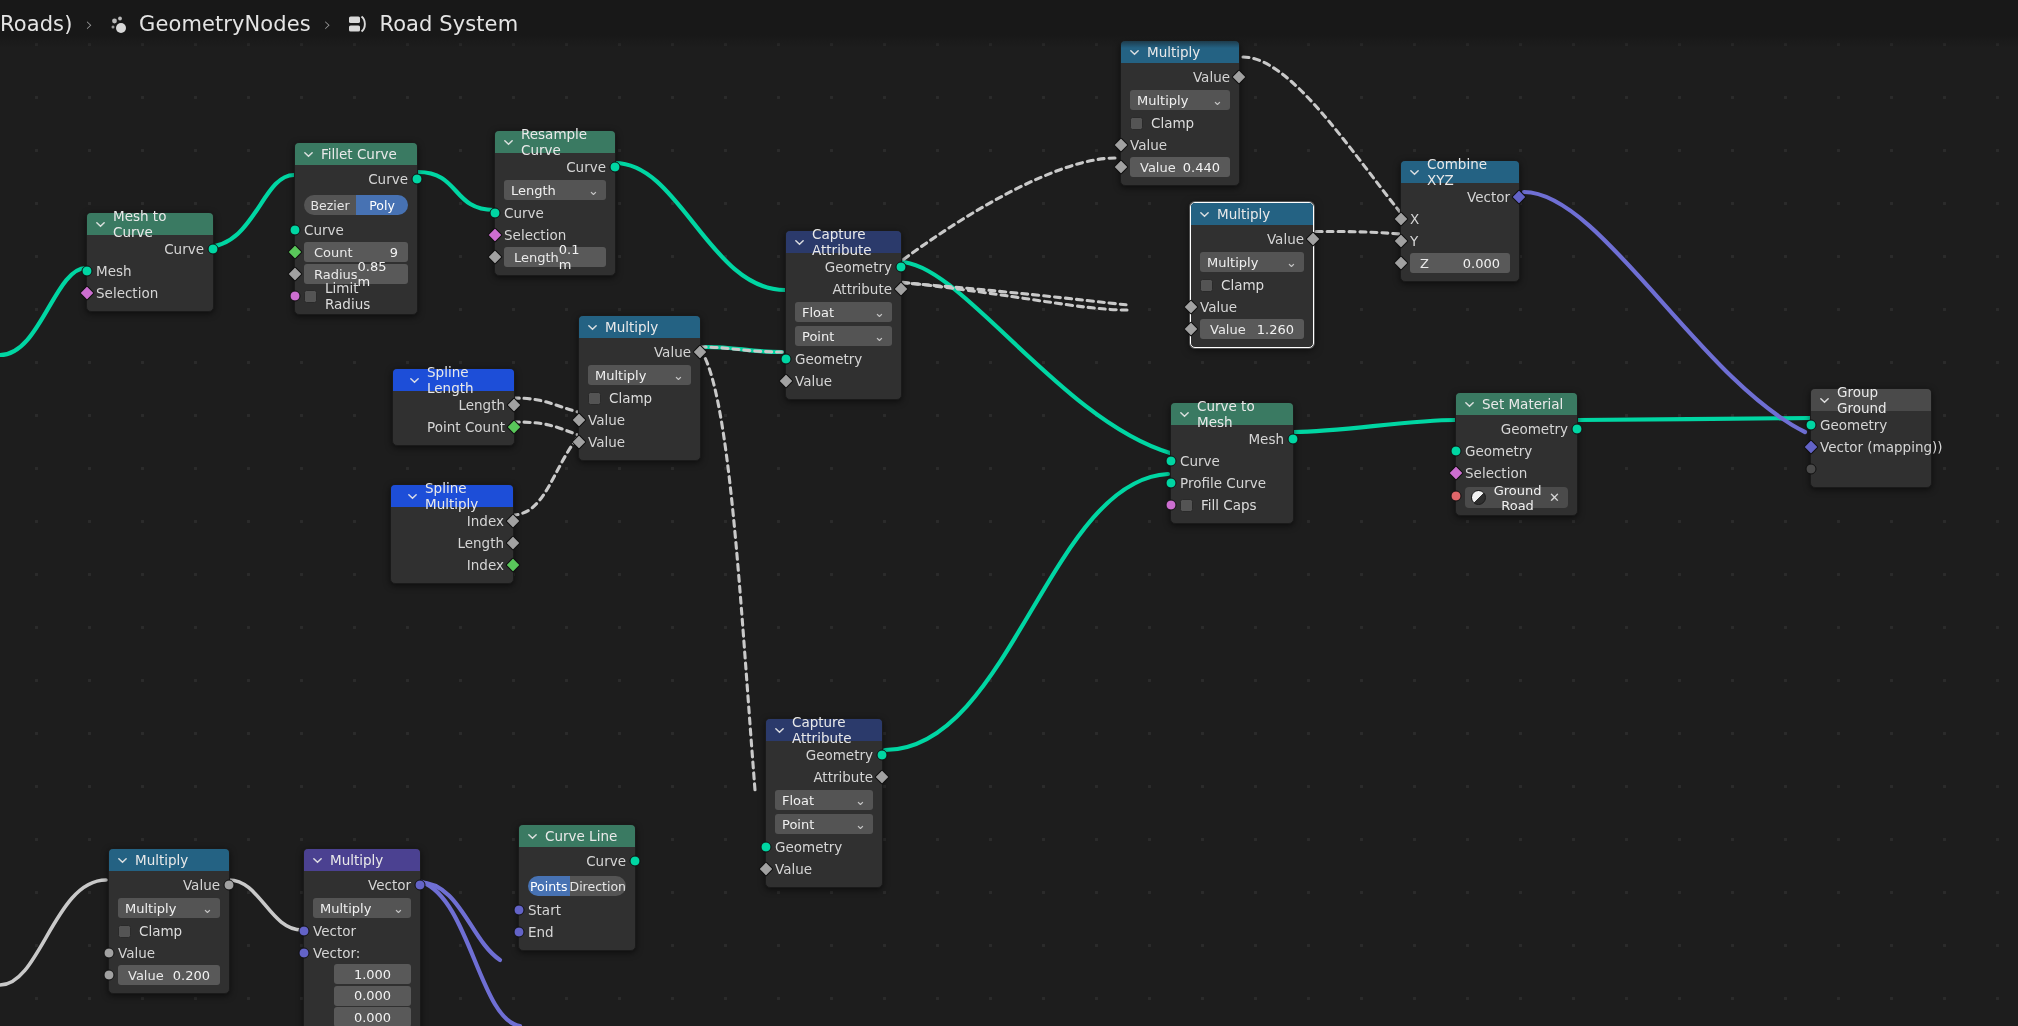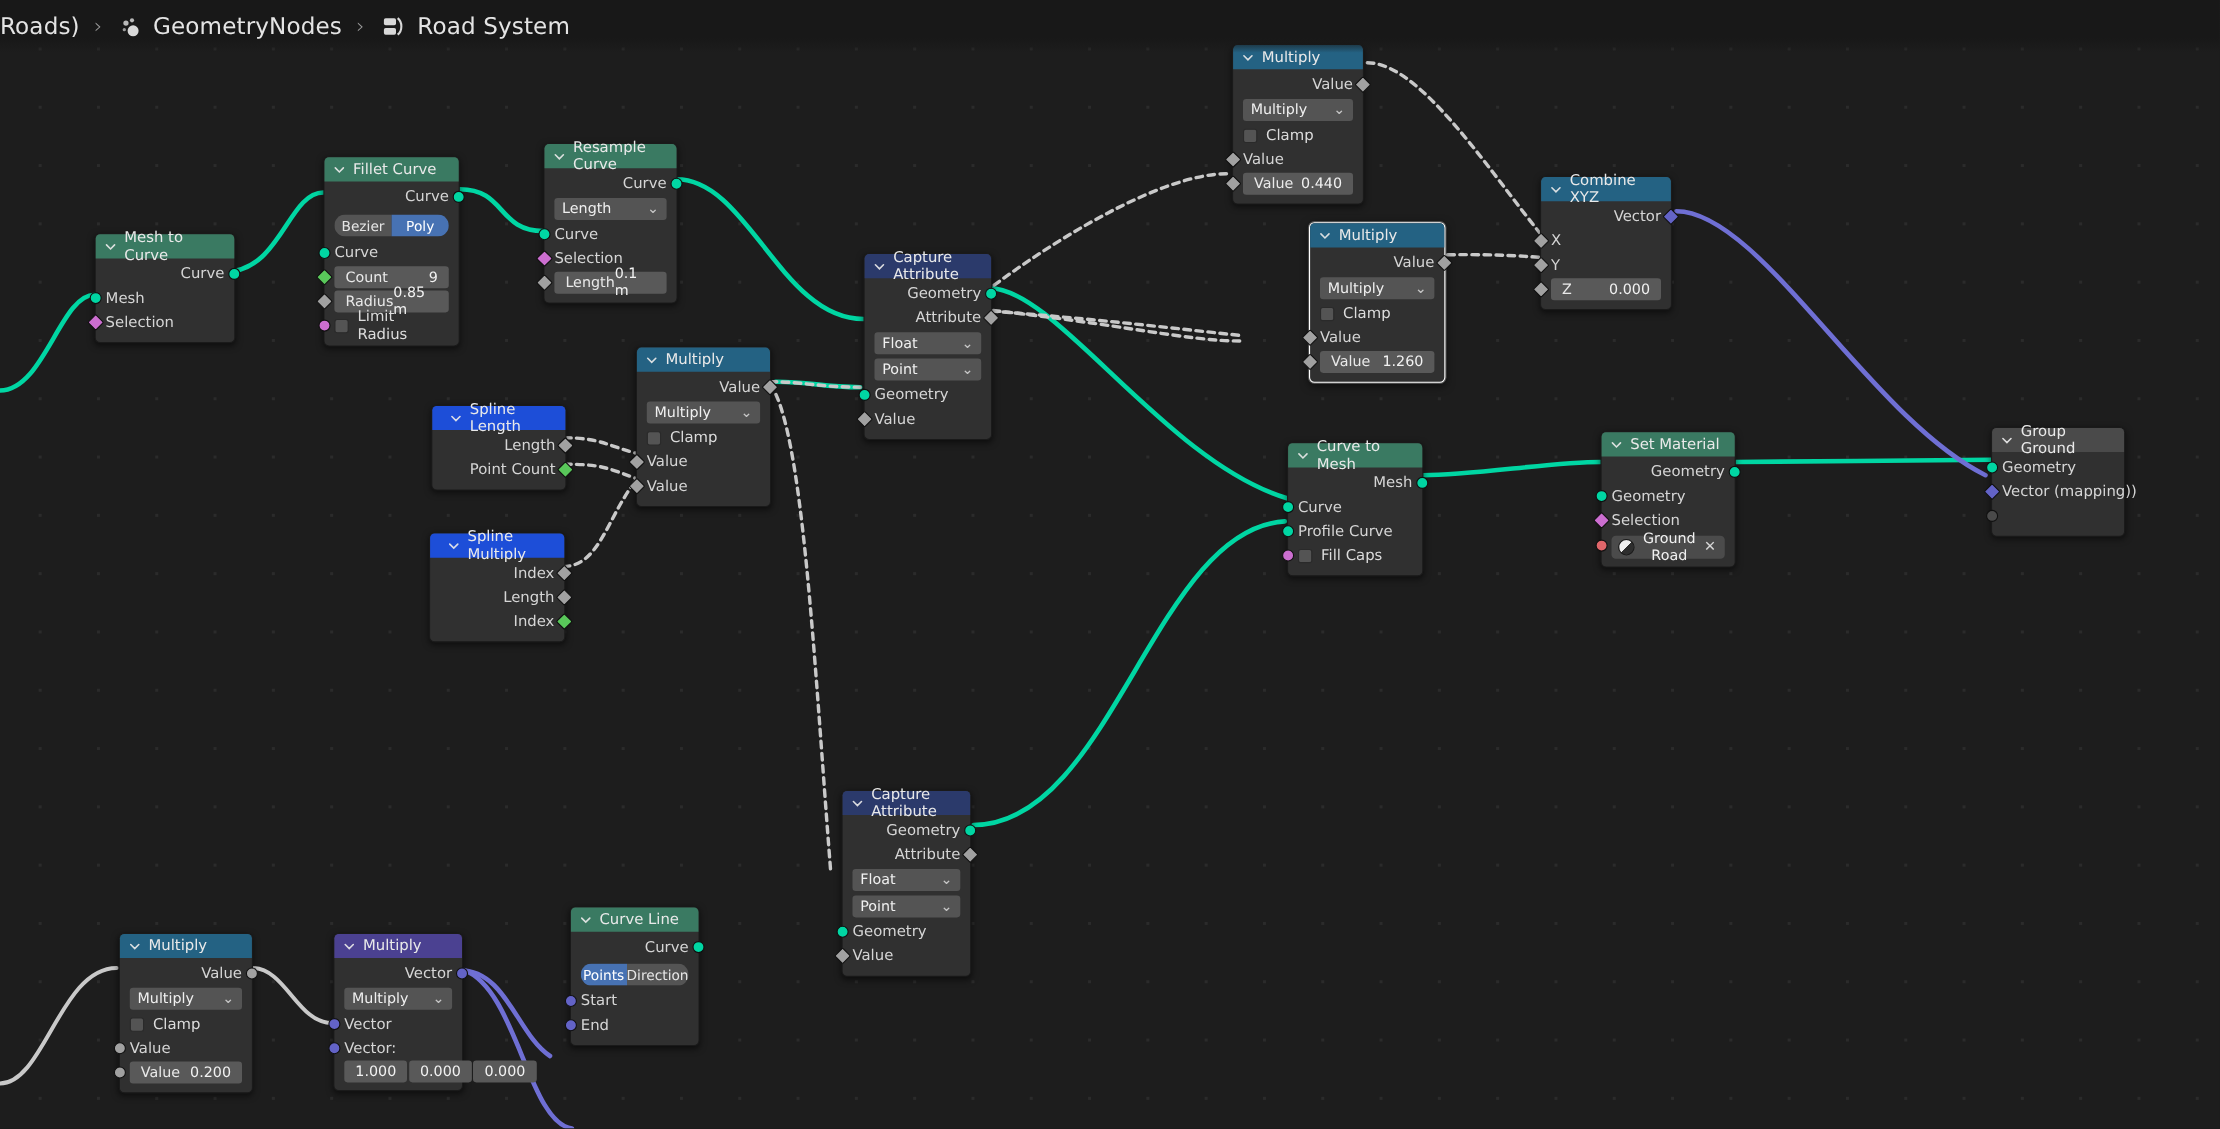--- a/index.html
+++ b/index.html
@@ -117,21 +117,21 @@
     display: flex; align-items: center; gap: 7px; padding: 0 6px;
     font-size: 13px; color: #f0f0f0;
   }
   .matfield .mname { flex: 1; text-align: center; }
   .matball {
     width: 15px; height: 15px; border-radius: 50%;
     background: linear-gradient(135deg,#f2f2f2 0 50%, #2e2e2e 50% 100%);
     border: 1px solid #1a1a1a; flex: 0 0 auto;
   }
   .mclose { opacity: .85; font-size: 13px; padding-right: 2px; }
-  .vecstack { padding: 0 9px; display: flex; flex-direction: row; gap: 1.5px; }
+  .vecstack { padding: 0 9px; display: flex; flex-direction: column; gap: 1.5px; margin-left: 21px; }
   .vecstack .valfield { justify-content: center; }
 </style>
 </head>
 <body>
 
 <div id="root">
   <div class="grid"></div>
 
   <svg class="links" viewBox="0 0 2018 1026">
 

